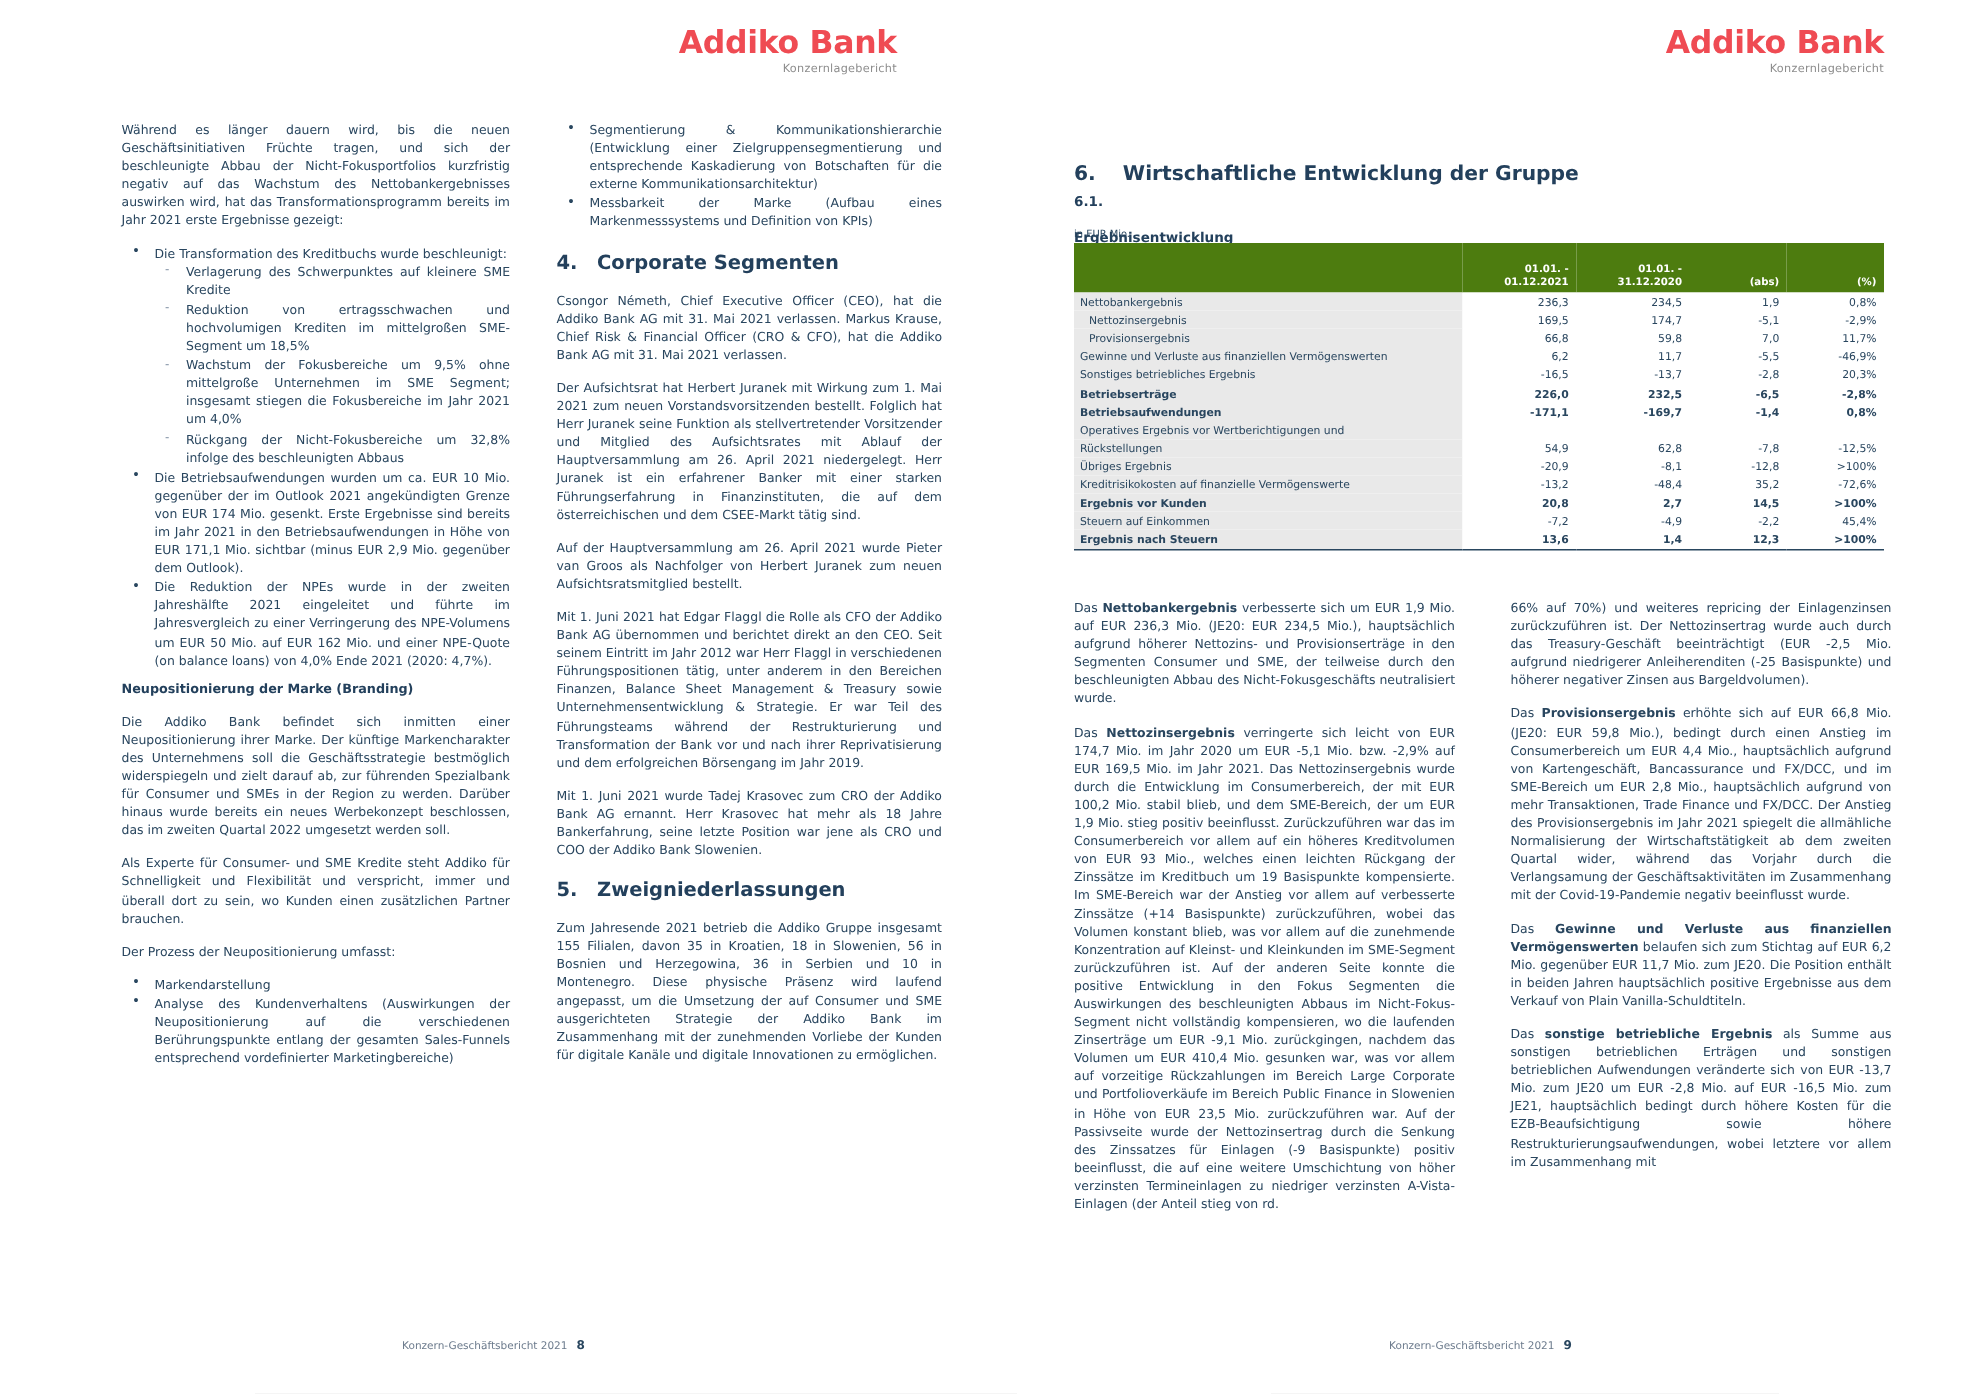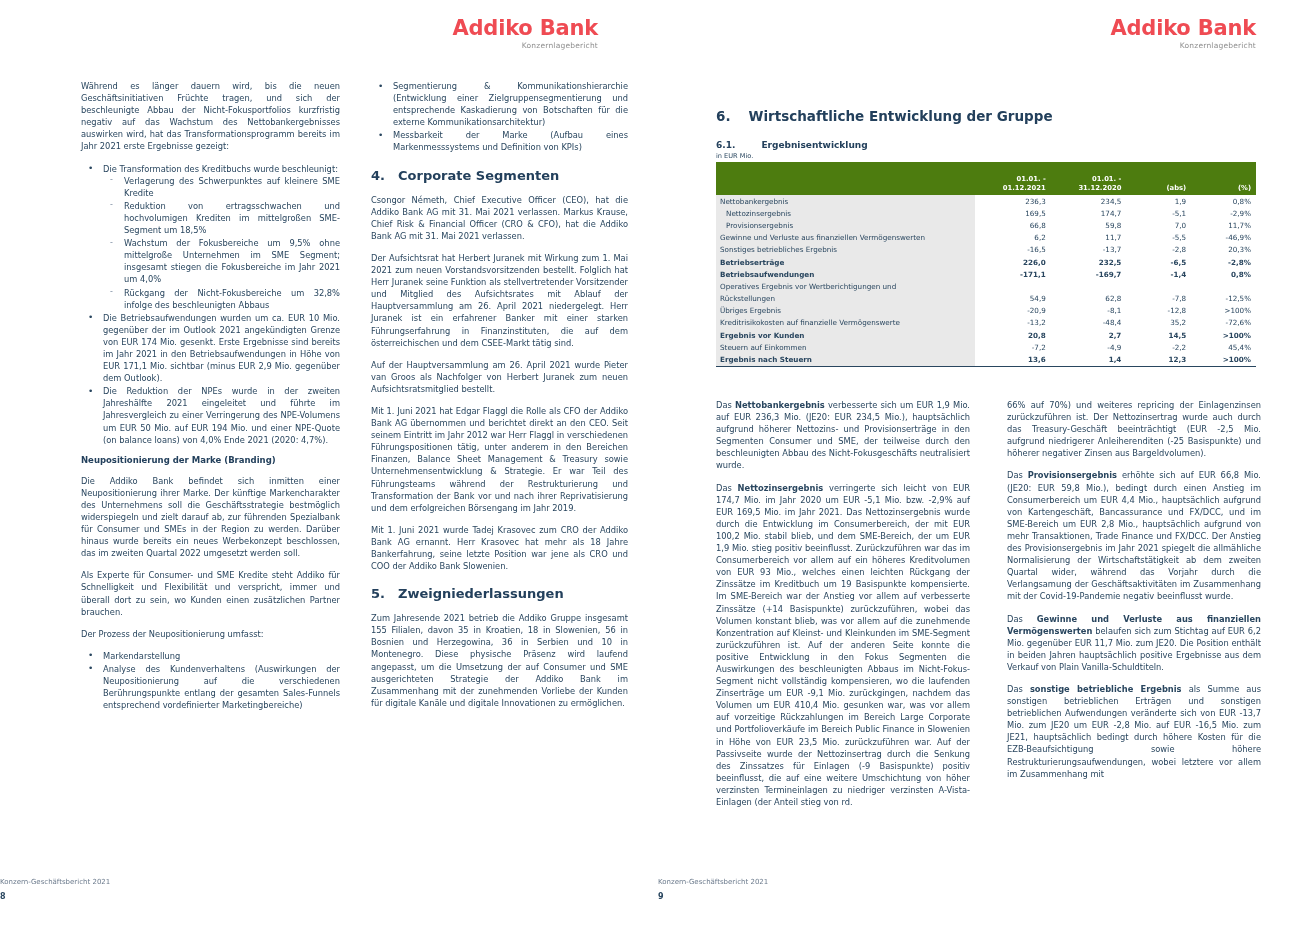--- a/index.html
+++ b/index.html
@@ -102,23 +102,24 @@
     font-weight:bold;
     display:flex;
     gap:18px;
     align-items:baseline;
   }
   .h-sub{
     color:#23405c;
     font-size:9px;
     font-weight:bold;
     display:flex;
-    gap:26px;
+    gap:14px;
     align-items:baseline;
-    margin-top:16px;
+    margin-top:6px;
+    flex-direction:column;
   }
 
   
   .tbl-wrap{position:absolute;left:58px;top:152px;width:540px;}
   .tbl-unit{
     font-size:6.6px;
     color:#29465f;
     margin-bottom:2px;
     padding-right:2px;
   }
@@ -171,22 +172,21 @@
   }
   .body-cols .col{width:259px;}
 
   .footer{
     position:absolute;
     bottom:28px;
     font-size:7px;
     color:#6b7a8c;
     display:flex;
     gap:6px;
-    align-items:flex-start;
-    flex-direction:column;
+    align-items:center;
   }
   .footer .pg{font-weight:bold;color:#29465f;font-size:8px;}
   .footer.l{left:0;width:658px;justify-content:center;}
   .footer.r{left:0;width:658px;justify-content:center;}
 </style>
 </head>
 <body>
 
 <div class="spread">
 
@@ -206,21 +206,21 @@
           <li>
             <span>Die Transformation des Kreditbuchs wurde beschleunigt:</span>
             <ul class="dl">
               <li>Verlagerung des Schwerpunktes auf kleinere SME Kredite</li>
               <li>Reduktion von ertragsschwachen und hochvolumigen Krediten im mittelgroßen SME-Segment um 18,5%</li>
               <li>Wachstum der Fokusbereiche um 9,5% ohne mittelgroße Unternehmen im SME Segment; insgesamt stiegen die Fokusbereiche im Jahr 2021 um 4,0%</li>
               <li>Rückgang der Nicht-Fokusbereiche um 32,8% infolge des beschleunigten Abbaus</li>
             </ul>
           </li>
           <li>Die Betriebsaufwendungen wurden um ca. EUR 10 Mio. gegenüber der im Outlook 2021 angekündigten Grenze von EUR 174 Mio. gesenkt. Erste Ergebnisse sind bereits im Jahr 2021 in den Betriebsaufwendungen in Höhe von EUR 171,1 Mio. sichtbar (minus EUR 2,9 Mio. gegenüber dem Outlook).</li>
-          <li>Die Reduktion der NPEs wurde in der zweiten Jahreshälfte 2021 eingeleitet und führte im Jahresvergleich zu einer Verringerung des NPE-Volumens um EUR 50 Mio. auf EUR 194 Mio. und einer NPE-Quote (on balance loans) von 4,0% Ende 2021 (2020: 4,7%).</li>
+          <li>Die Reduktion der NPEs wurde in der zweiten Jahreshälfte 2021 eingeleitet und führte im Jahresvergleich zu einer Verringerung des NPE-Volumens um EUR 50 Mio. auf EUR 162 Mio. und einer NPE-Quote (on balance loans) von 4,0% Ende 2021 (2020: 4,7%).</li>
         </ul>
 
         <h4 class="subhead">Neupositionierung der Marke (Branding)</h4>
         <p>Die Addiko Bank befindet sich inmitten einer Neupositionierung ihrer Marke. Der künftige Markencharakter des Unternehmens soll die Geschäftsstrategie bestmöglich widerspiegeln und zielt darauf ab, zur führenden Spezialbank  für Consumer und SMEs in der Region zu werden. Darüber hinaus wurde bereits ein neues Werbekonzept beschlossen, das im zweiten Quartal 2022 umgesetzt werden soll.</p>
         <p>Als Experte für Consumer- und SME Kredite steht Addiko für Schnelligkeit und Flexibilität und verspricht, immer und überall dort zu sein, wo Kunden einen zusätzlichen Partner brauchen.</p>
         <p>Der Prozess der Neupositionierung umfasst:</p>
 
         <ul class="bl">
           <li>Markendarstellung</li>
           <li>Analyse des Kundenverhaltens (Auswirkungen der Neupositionierung auf die verschiedenen Berührungspunkte entlang der gesamten Sales-Funnels entsprechend vordefinierter Marketingbereiche)</li>

